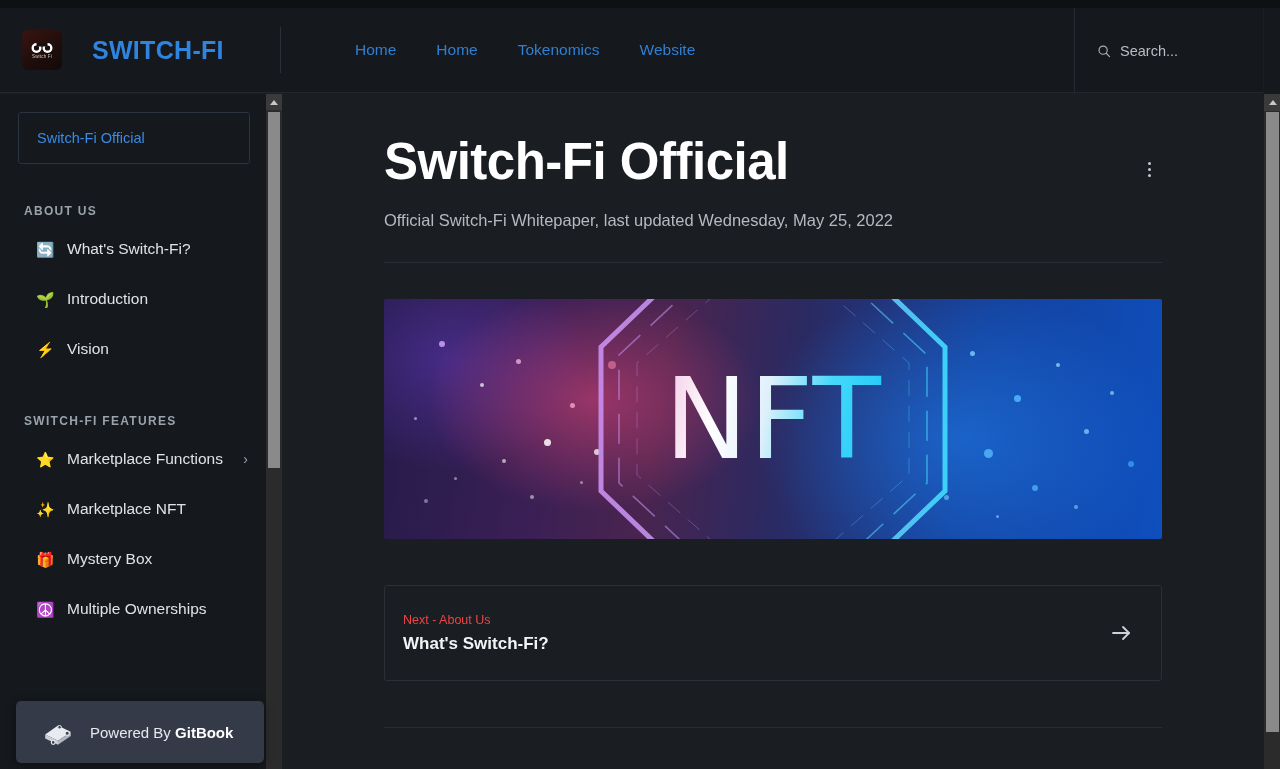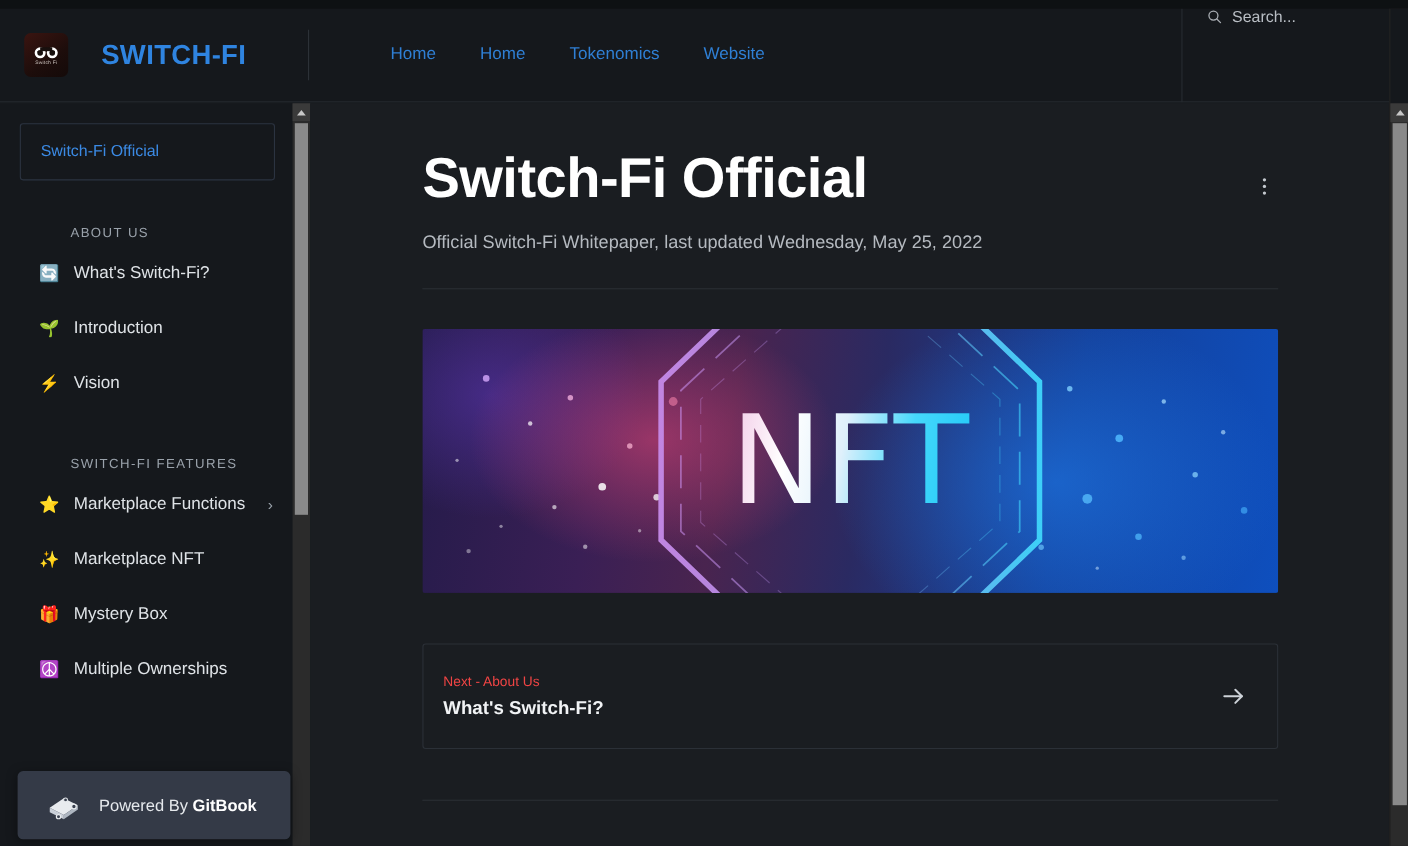--- a/index.html
+++ b/index.html
@@ -100,20 +100,21 @@
     white-space: nowrap;
   }
 
   .search-wrap {
     position: absolute;
     right: 0; top: 0;
     height: 85px;
     width: 206px;
     border-left: 1px solid #272b31;
     display: flex;
+    align-items: center;
     gap: 9px;
     padding-left: 22px;
     cursor: text;
   }
   .search-icon { width: 14px; height: 14px; flex: none; opacity: .85; }
   .search-text {
     font-size: 14.5px;
     color: #b9bec4;
     white-space: nowrap;
   }
@@ -148,27 +149,26 @@
   .space-box-label {
     font-size: 14.5px;
     color: #3b8ae4;
     white-space: nowrap;
   }
 
   .section-title {
     font-size: 12px;
     letter-spacing: 1.3px;
     color: #9aa2ab;
-    font-weight: 400;
+    font-weight: 700;
     padding-left: 24px;
     margin-top: 40px;
     margin-bottom: 6px;
     text-transform: uppercase;
     white-space: nowrap;
-    margin-left: 40px;
   }
 
   .nav-item {
     display: flex;
     align-items: center;
     height: 50px;
     padding-left: 36px;
     padding-right: 18px;
     cursor: pointer;
     position: relative;

